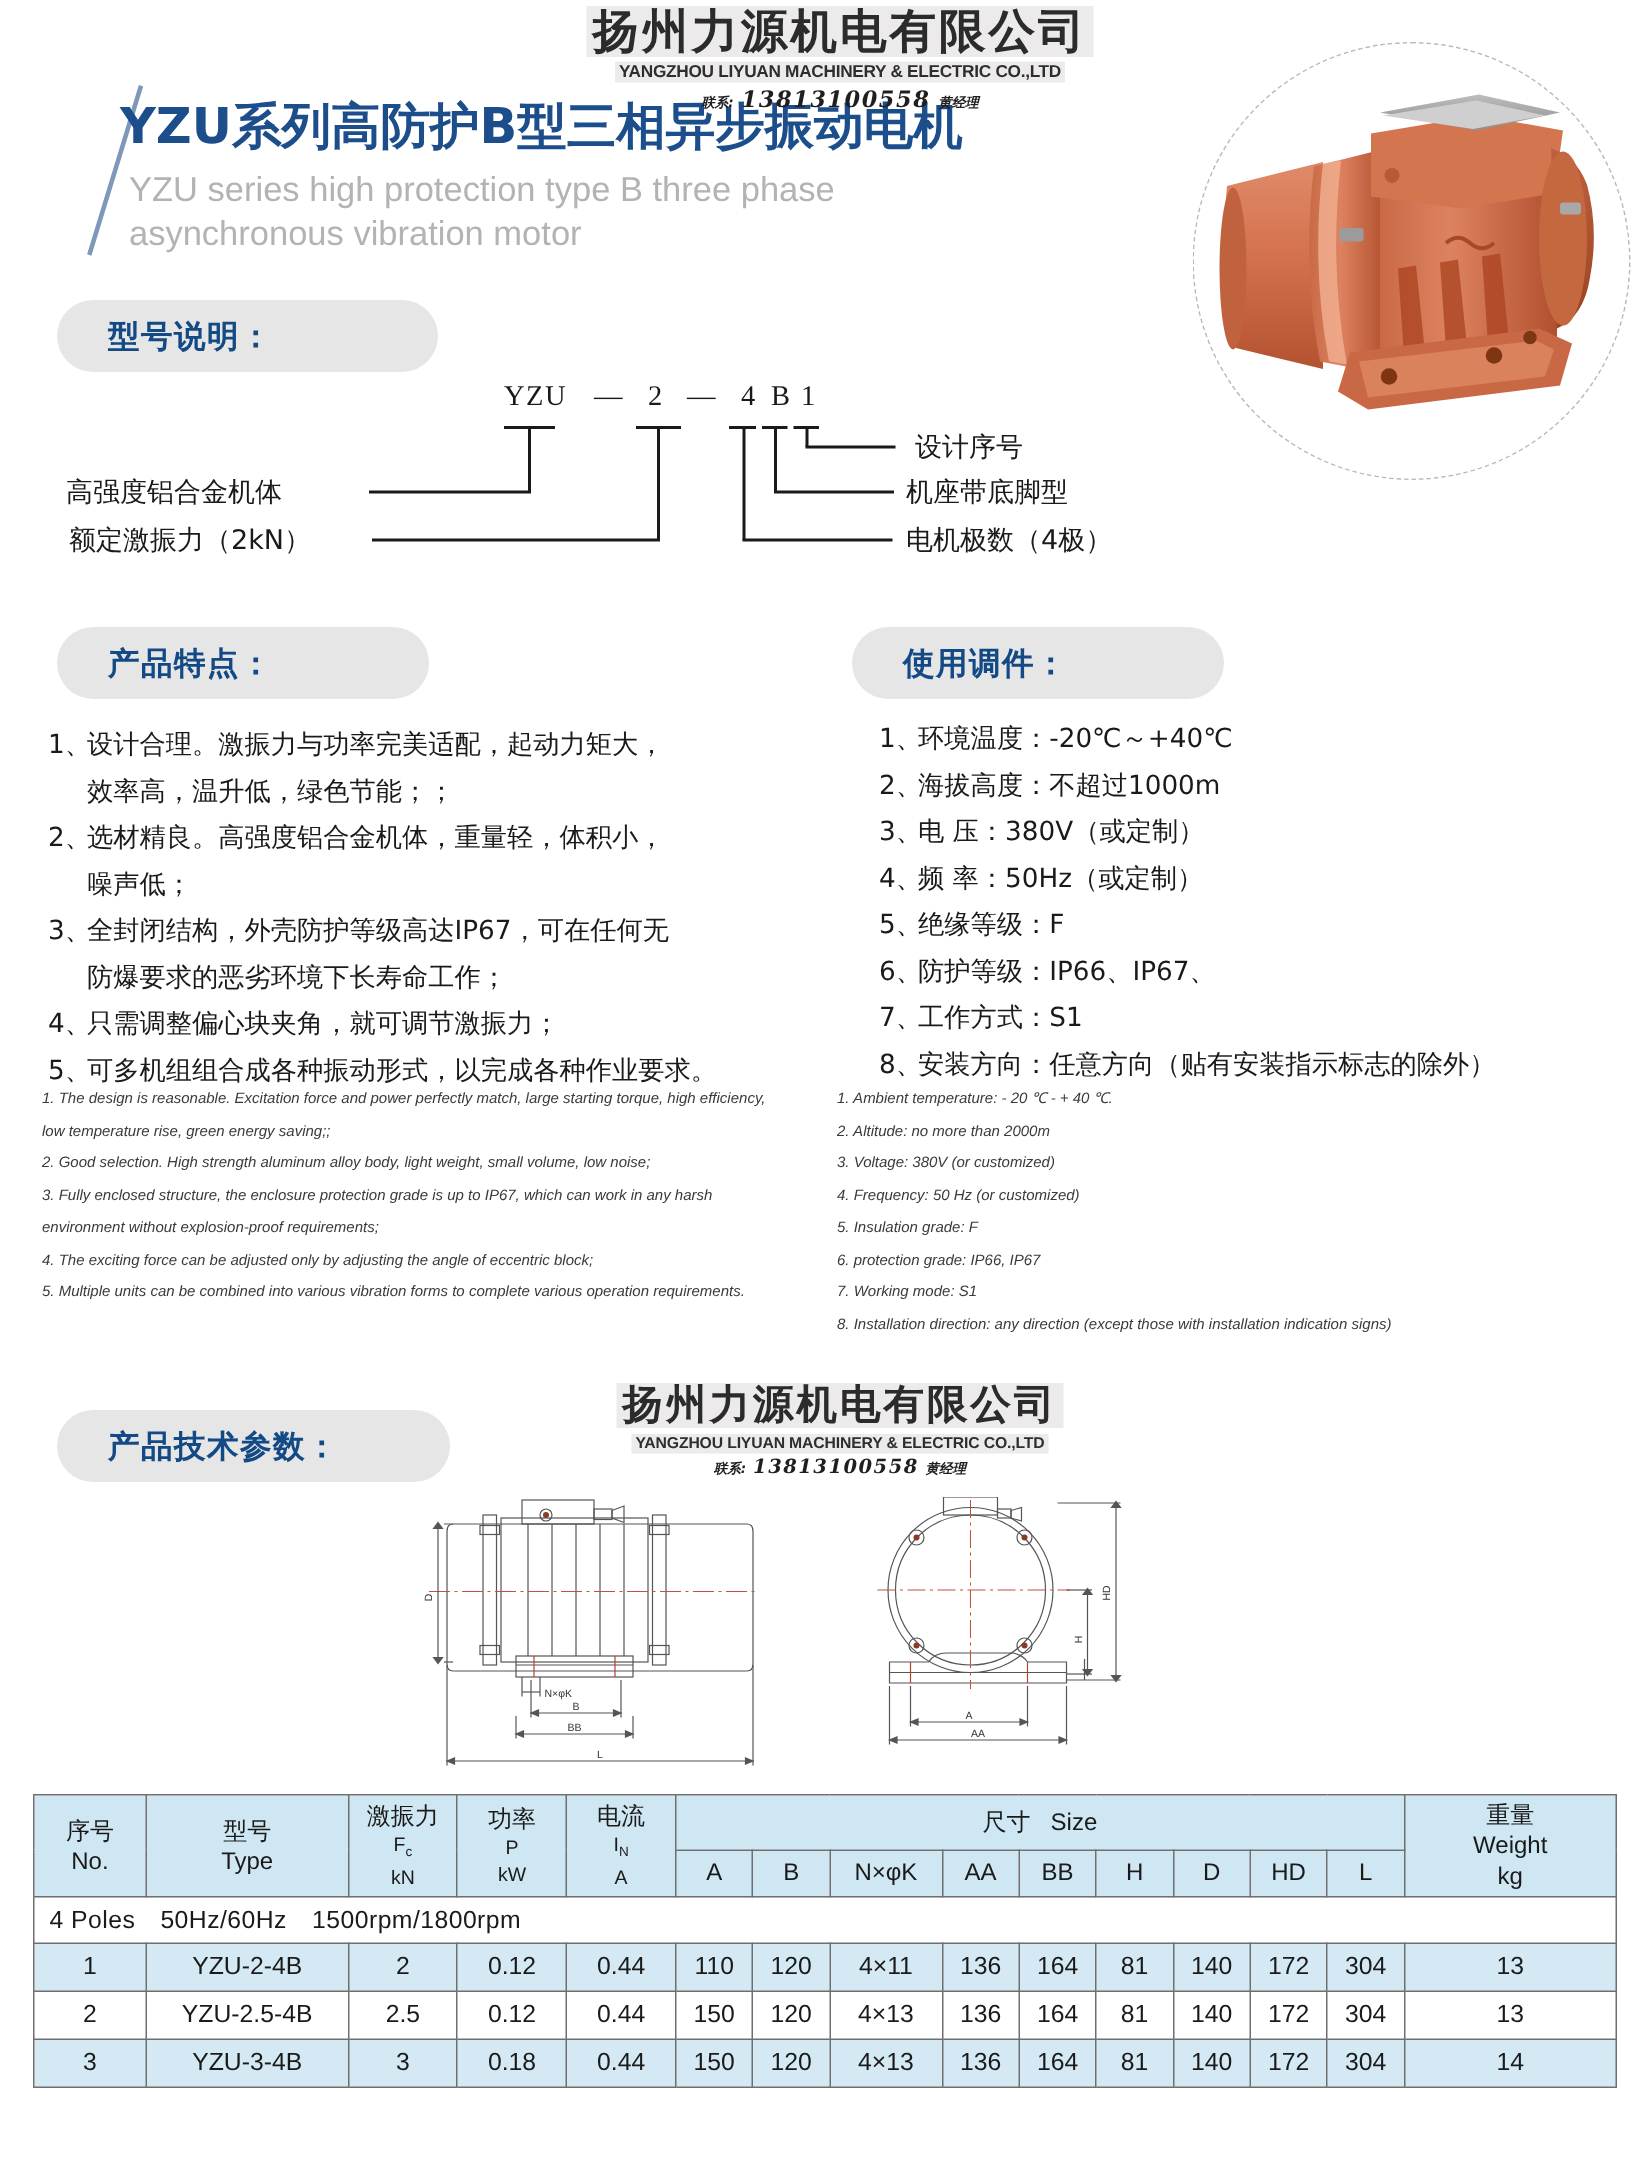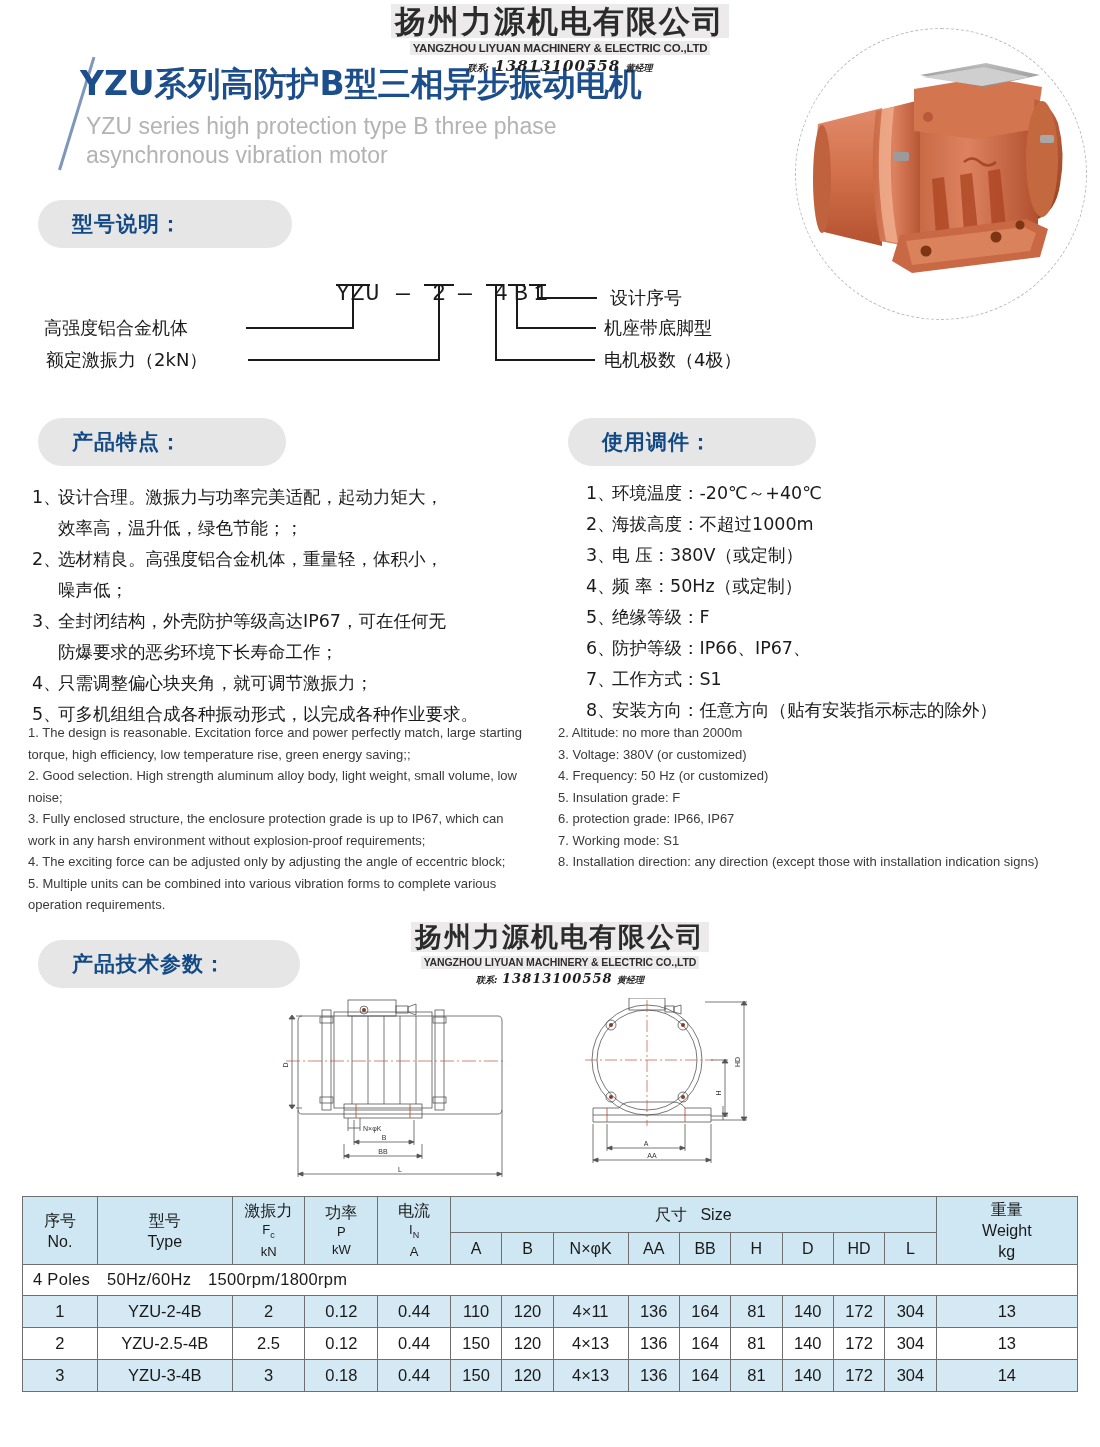--- a/index.html
+++ b/index.html
@@ -128,26 +128,25 @@
 
   #pill-model   { left: 38px;  top: 200px; width: 254px; height: 48px; }
   #pill-feature { left: 38px;  top: 418px; width: 248px; height: 48px; }
   #pill-cond    { left: 568px; top: 418px; width: 248px; height: 48px; }
   #pill-params  { left: 38px;  top: 940px; width: 262px; height: 48px; }
 
   
   #model-diagram { position: absolute; left: 0; top: 248px; width: 800px; height: 140px; }
   .md-code {
     position: absolute;
-    font-family: Liberation Mono, monospace;
-    font-size: 23px;
+    font-family: Liberation Serif, serif;
+    font-size: 19px;
     color: #1a1a1a;
     white-space: nowrap;
     letter-spacing: 1px;
-    margin-top: 27px;
   }
   .md-lbl {
     position: absolute;
     font-family: "DejaVu Sans", sans-serif;
     font-size: 18px;
     color: #1a1a1a;
     white-space: nowrap;
   }
   .md-line { position: absolute; background: #1a1a1a; }
   .md-h { height: 1.6px; }
@@ -164,23 +163,24 @@
   .cn-list .li { display: block; text-indent: 0; padding-left: 26px; }
   .cn-list .li .num { margin-left: -26px; display: inline-block; width: 26px; }
 
   #features-cn { left: 32px; top: 482px; width: 500px; }
   #cond-cn     { left: 586px; top: 478px; width: 500px; }
 
   
   .en-list {
     position: absolute;
     font-family: "Liberation Sans", sans-serif;
-    font-size: 13px;
+    font-size: 10px;
     line-height: 21.5px;
     color: #3a3a3a;
+    font-style: italic;
   }
   .en-list p { margin: 0; }
   #features-en { left: 28px; top: 722px; width: 495px; }
   #cond-en     { left: 558px; top: 722px; width: 495px; }
 
   
   #drawings { position: absolute; left: 280px; top: 998px; width: 560px; height: 195px; }
 
   
   #spec-table {
@@ -384,20 +384,21 @@
 
 <div class="en-list" id="features-en">
   <p>1. The design is reasonable. Excitation force and power perfectly match, large starting torque, high efficiency, low temperature rise, green energy saving;;</p>
   <p>2. Good selection. High strength aluminum alloy body, light weight, small volume, low noise;</p>
   <p>3. Fully enclosed structure, the enclosure protection grade is up to IP67, which can work in any harsh environment without explosion-proof requirements;</p>
   <p>4. The exciting force can be adjusted only by adjusting the angle of eccentric block;</p>
   <p>5. Multiple units can be combined into various vibration forms to complete various operation requirements.</p>
 </div>
 
 <div class="en-list" id="cond-en">
+  <p>1. Ambient temperature: - 20 ℃ - + 40 ℃.</p>
   <p>2. Altitude: no more than 2000m</p>
   <p>3. Voltage: 380V (or customized)</p>
   <p>4. Frequency: 50 Hz (or customized)</p>
   <p>5. Insulation grade: F</p>
   <p>6. protection grade: IP66, IP67</p>
   <p>7. Working mode: S1</p>
   <p>8. Installation direction: any direction (except those with installation indication signs)</p>
 </div>
 
 <div class="wm" id="wm-mid">

